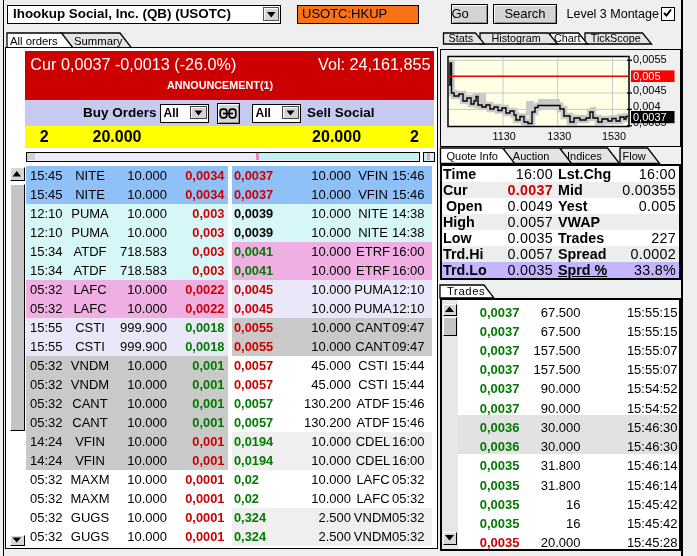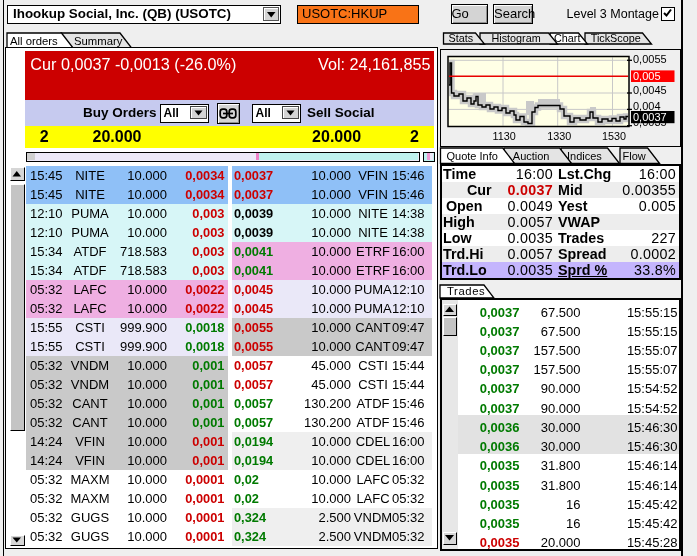--- a/index.html
+++ b/index.html
@@ -40,40 +40,41 @@
     <div class="abs" style="right:1px; top:1px; width:16px; height:14px; background:#D4D4D4; border:1px solid #555; box-shadow: inset 1px 1px 0 #fff;">
       <svg width="14" height="12" style="position:absolute;left:0;top:0;">
           <polygon points="3,4 11.5,4 7.2,9.5" fill="#000"></polygon>
         </svg>
     </div>
   </div>
   <div class="abs" style="left:297px; top:4.5px; width:122px; height:19px; background:#f97316; border:1.5px solid #000;">
     <div class="abs" style="left:4px; top:0px; font-size:13px; line-height:16px;">USOTC:HKUP</div>
   </div>
   <div class="abs btn3d" style="left:450.5px; top:4px; width:37px; height:20px; font-size:13px; line-height:17px;">Go</div>
-  <div class="abs btn3d" style="left:493px; top:4px; width:40px; height:20px; text-align:center; font-size:13px; line-height:17px;">Search</div>
+  <div class="abs btn3d" style="left:493px; top:4px; width:64px; height:20px; text-align:center; font-size:13px; line-height:17px;">Search</div>
   <div class="abs" style="left:566.5px; top:7.5px; font-size:12.5px; line-height:13px;">Level 3 Montage</div>
   <div class="abs" style="left:660.5px; top:7px; width:14px; height:14px; background:#fff; border:1.5px solid #000;">
     <svg width="11" height="11" style="position:absolute;left:0px;top:0px;">
         <path d="M2,5 L4.5,7.5 L9,1.5" stroke="#000" stroke-width="2" fill="none"></path>
       </svg>
   </div>
 
   <svg class="abs" style="left:0; top:32px;" width="145" height="17">
     <path d="M61,16.5 L61,1 L120,1 L132,16.5 Z" fill="#E4E4E4" stroke="#000" stroke-width="1.3"></path>
     <path d="M7,16.5 L7,1 L61.5,1 L73.5,16.5 Z" fill="#fff" stroke="#000" stroke-width="1.3"></path>
     <text x="10" y="12.5" font-size="11.3">All orders</text>
     <text x="74" y="12.5" font-size="11.3">Summary</text>
   </svg>
 
   <div class="abs" style="left:4.6px; top:47px; width:433.9px; height:502px; background:#fff; border:1.8px solid #000;"></div>
 
   <div class="abs" style="left:25px; top:51px; width:408.6px; height:48.5px; background:#CC0000; color:#fff;">
     <div class="abs" style="left:5.3px; top:5px; font-size:16.2px; line-height:17px;">Cur 0,0037 -0,0013 (-26.0%)</div>
     <div class="abs" style="right:3px; top:5px; font-size:16.2px; line-height:17px;">Vol: 24,161,855</div>
+    <div class="abs b" style="left:0px; top:27.5px; width:390px; text-align:center; font-size:10.8px;">ANNOUNCEMENT(1)</div>
   </div>
 
   <div class="abs" style="left:25px; top:99.5px; width:408.6px; height:26.7px; background:#C6CAEF;">
     <div class="abs b" style="left:58px; top:5px; font-size:13.5px;">Buy Orders</div>
     <div class="abs" style="left:134.5px; top:4.5px; width:49.5px; height:19px; background:#fff; border:1.5px solid #000;">
       <div class="abs b" style="left:3px; top:1px; font-size:12px;">All</div>
       <div class="abs" style="right:1px; top:1px; width:17px; height:13px; background:#D4D4D4; border:1px solid #444; box-shadow: inset 1px 1px 0 #fff;">
         <svg width="15" height="11" style="position:absolute;left:0;top:0;">
             <polygon points="3.5,3.5 11.5,3.5 7.5,8.5" fill="#000"></polygon>
           </svg>
@@ -474,21 +475,21 @@
 
   <div class="abs" style="left:440px; top:164px; width:240.5px; height:116px; background:#fff; border:2px solid #000;"></div>
   <div id="quote" class="abs" style="left:442px; top:166px; width:236.5px; height:112px; overflow:hidden;">
       <div class="qrow" style="top:0px; background:#fff;">
         <div class="ql" style="left:1px;">Time</div>
         <div class="qv" style="left:40px; width:71px; ">16:00</div>
         <div class="ql" style="left:116px;">Lst.Chg</div>
         <div class="qv" style="left:160px; width:74px;">16:00</div>
       </div>
       <div class="qrow" style="top:16px; background:#EDEDED;">
-        <div class="ql" style="left:1px;padding-left:24px;">Cur</div>
+        <div class="ql" style="left:1px;">Cur</div>
         <div class="qv b" style="left:40px; width:71px; color:#CC0000;">0.0037</div>
         <div class="ql" style="left:116px;">Mid</div>
         <div class="qv" style="left:160px; width:74px;">0.00355</div>
       </div>
       <div class="qrow" style="top:32px; background:#fff;">
         <div class="ql" style="left:4px;">Open</div>
         <div class="qv" style="left:40px; width:71px; ">0.0049</div>
         <div class="ql" style="left:116px;">Yest</div>
         <div class="qv" style="left:160px; width:74px;">0.005</div>
       </div>

